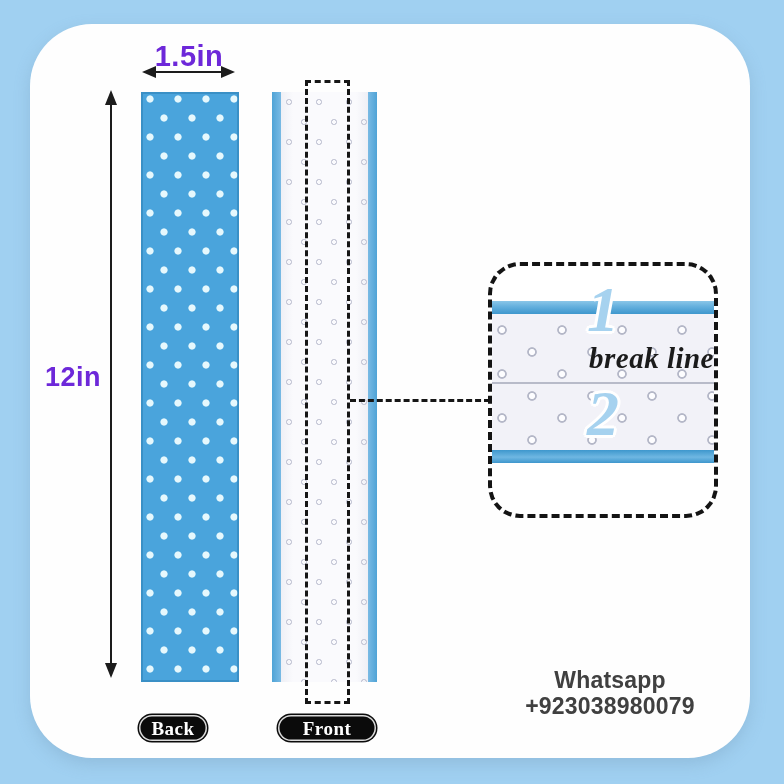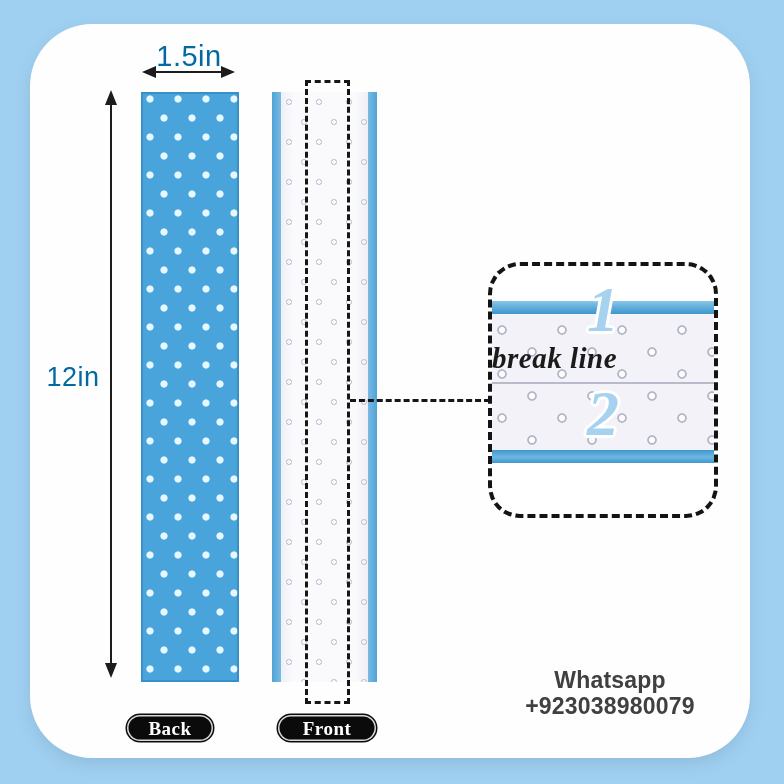--- a/index.html
+++ b/index.html
@@ -8,21 +8,21 @@
 
   .stage { position: relative; width: 784px; height: 784px; background: #A0D0F1; }
 
   .card {
     position: absolute; left: 30px; top: 24px; width: 720px; height: 734px;
     background: #FEFEFE; border-radius: 62px;
     box-shadow: 0 6px 16px rgba(110,145,175,0.30);
   }
 
   
-  .dim-label { position: absolute; color: #0369a1; font-weight: 400; letter-spacing: 0.5px; }
+  .dim-label { position: absolute; color: #6d28d9; font-weight: 700; letter-spacing: 0.5px; }
   .dim-width-label { left: 143px; top: 40px; width: 92px; text-align: center; font-size: 29px; }
   .dim-height-label { left: 42px; top: 362px; width: 62px; text-align: center; font-size: 27px; }
 
   .h-arrow { position: absolute; left: 142px; top: 64px; width: 93px; height: 16px; }
   .h-arrow .shaft { position: absolute; left: 3px; right: 3px; top: 6.5px; height: 2.5px; background: #1c1c1c; }
   .h-arrow .head-left { position: absolute; left: 0; top: 2px; width: 0; height: 0;
     border-top: 6px solid transparent; border-bottom: 6px solid transparent; border-right: 14px solid #1c1c1c; }
   .h-arrow .head-right { position: absolute; right: 0; top: 2px; width: 0; height: 0;
     border-top: 6px solid transparent; border-bottom: 6px solid transparent; border-left: 14px solid #1c1c1c; }
 
@@ -87,32 +87,32 @@
     position: absolute; left: 0; width: 222px; text-align: center;
     font-family: "Liberation Serif", serif; font-style: italic; font-weight: 700;
     font-size: 64px; line-height: 60px; color: #A6D2EF;
     text-shadow: -2px -2px 0 #fff, 2px -2px 0 #fff, -2px 2px 0 #fff, 2px 2px 0 #fff,
                   0 -3px 0 #fff, 0 3px 0 #fff, -3px 0 0 #fff, 3px 0 0 #fff;
     z-index: 3;
   }
   .detail .step-1 { top: 14px; }
   .detail .step-2 { top: 118px; }
   .detail .caption {
-    position: absolute; left: 0; top: 76px; width: 222px; text-align: left;
+    position: absolute; left: 0; top: 76px; width: 222px; text-align: right;
     font-family: "Liberation Serif", serif; font-style: italic; font-weight: 700;
     font-size: 29px; color: #1b1b1b; z-index: 4; letter-spacing: 0.5px;
   }
 
   
   .pill { position: absolute; top: 715px; height: 26px; border-radius: 13px; background: #0b0b0b;
     display: flex; align-items: center; justify-content: center;
     box-shadow: inset 0 0 0 1.5px rgba(255,255,255,0.85), 0 0 0 1.5px #0b0b0b; }
   .pill span { color: #ffffff; font-family: "Liberation Serif", serif; font-weight: 700;
     font-size: 19px; line-height: 1; letter-spacing: 0.5px; }
-  .pill-back { left: 127px; width: 86px; border-radius: 13px; }
+  .pill-back { left: 139px; width: 68px; border-radius: 13px; }
   .pill-front { left: 278px; width: 98px; }
 
   
   .contact { position: absolute; left: 495px; top: 668px; width: 230px; text-align: center;
     color: #404040; font-weight: 700; font-size: 23px; line-height: 25.5px; letter-spacing: 0.2px; }
 </style>
 </head>
 <body>
 
 <div class="stage">

